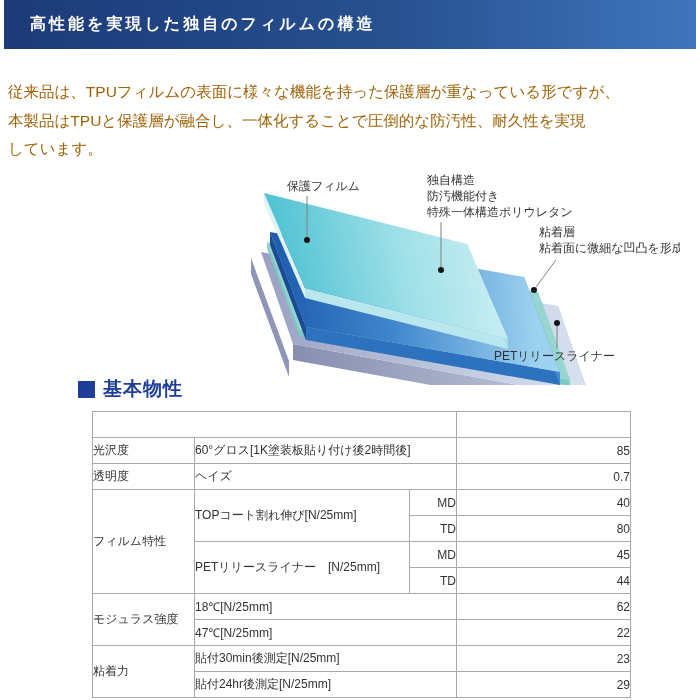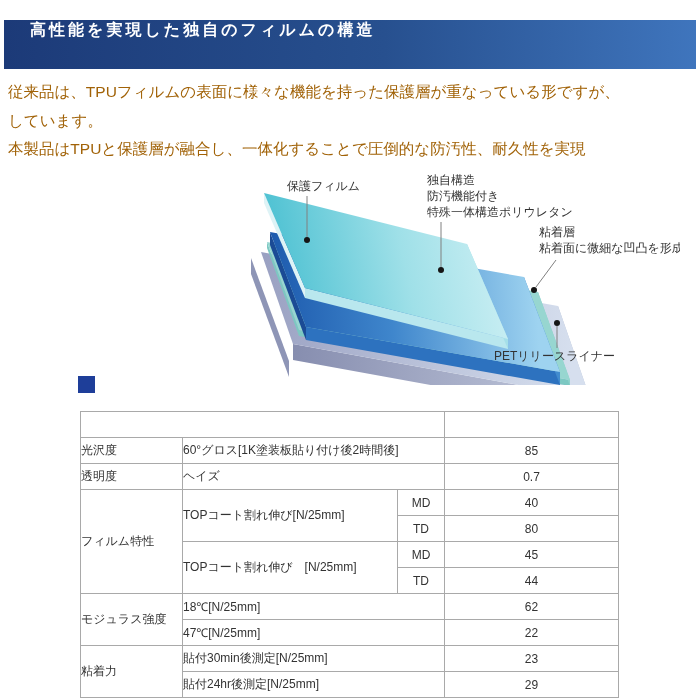--- a/index.html
+++ b/index.html
@@ -1,66 +1,66 @@
 <!DOCTYPE html>
 <html><head>
 <meta charset="utf-8">
 <style>
   html,body{margin:0;padding:0;background:#ffffff;}
   body{width:700px;height:700px;position:relative;overflow:hidden;
        font-family:"Liberation Sans",sans-serif;color:#1c1c1c;}
 
   
-  .title-bar{position:absolute;left:4px;top:20px;width:692px;height:49px;
+  .title-bar{position:absolute;left:4px;top:0;width:692px;height:49px;
     background:linear-gradient(to right,#1c3a78 0%,#27508f 55%,#3f75bd 100%);
-    display:flex;align-items:flex-start;}
+    display:flex;align-items:center;}
   .title-bar .ttl{color:#ffffff;font-family:"DejaVu Serif","Liberation Serif",serif;
     font-size:16px;font-weight:600;letter-spacing:3px;padding-left:26px;white-space:nowrap;}
 
   
   .intro{position:absolute;left:8px;top:78px;width:688px;
     font-size:15.5px;line-height:28.5px;color:#a16207;}
   .intro div{white-space:nowrap;}
 
   
   .diagram{position:absolute;left:175px;top:170px;width:505px;height:215px;}
   .diagram text{font-family:"Liberation Sans",sans-serif;font-size:12px;fill:#333333;}
 
   
   .section-head{position:absolute;left:78px;top:376px;display:flex;align-items:center;}
   .section-head .sq{width:17px;height:17px;background:#1e3e99;margin-right:8px;}
   .section-head .txt{font-size:19px;font-weight:bold;color:#1e3e99;letter-spacing:1px;}
 
   
-  table.spec{position:absolute;left:80px;top:411px;width:538px;
+  table.spec{position:absolute;left:92px;top:411px;width:538px;
     border-collapse:collapse;table-layout:fixed;font-size:12px;color:#333333;}
   table.spec td{border:1px solid #a9a9a9;height:25px;padding:0;background:#ffffff;
     vertical-align:middle;}
   td.cat{padding-left:9px;}
   td.test{padding-left:11px;}
-  td.dir,td.val{text-align:center;}
+  td.dir,td.val{text-align:right;}
   td.corner{background-image:linear-gradient(to bottom right,
       transparent calc(50% - 0.6px),#9a9a9a calc(50% - 0.6px),
       #9a9a9a calc(50% + 0.6px),transparent calc(50% + 0.6px));}
   td.prodhead{height:30px;text-align:center;color:#ffffff;font-weight:bold;
     font-size:12.5px;letter-spacing:.3px;
     background:linear-gradient(to right,#3e6db6 0%,#2b4f9b 55%,#15317e 100%);
     border-color:#8e9ab5;}
 </style>
 </head>
 <body>
 
 <div class="title-bar">
   <div class="ttl">高性能を実現した独自のフィルムの構造</div>
 </div>
 
 <div class="intro">
   <div>従来品は、TPUフィルムの表面に様々な機能を持った保護層が重なっている形ですが、</div>
+  <div>本製品はTPUと保護層が融合し、一体化することで圧倒的な防汚性、耐久性を実現</div>
   <div>しています。</div>
-  <div>本製品はTPUと保護層が融合し、一体化することで圧倒的な防汚性、耐久性を実現</div>
 </div>
 
 <svg class="diagram" viewBox="0 0 505 215" width="505" height="215">
   <defs>
     <linearGradient id="gCyan" gradientUnits="userSpaceOnUse" x1="89" y1="110" x2="340" y2="60">
       <stop offset="0" stop-color="#45bed0"></stop>
         <stop offset="0.55" stop-color="#9fe0e8"></stop>
       <stop offset="1" stop-color="#d2f1f5"></stop>
     </linearGradient>
     <linearGradient id="gBlue" gradientUnits="userSpaceOnUse" x1="95" y1="115" x2="360" y2="100">
@@ -129,20 +129,21 @@
 
   <g>
     <text x="319" y="190">PETリリースライナー</text>
     <line x1="382" y1="156" x2="382" y2="178" stroke="#808080" stroke-width="1"></line>
     <circle cx="382" cy="153" r="3" fill="#151515"></circle>
   </g>
 </svg>
 
 <div class="section-head">
   <span class="sq"></span>
+  <span class="txt">基本物性</span>
 </div>
 
 <table class="spec">
   <colgroup>
       <col style="width:102px">
       <col style="width:215px">
       <col style="width:47px">
       <col style="width:174px">
     </colgroup>
   <tbody>
@@ -164,21 +165,21 @@
     <td class="cat" rowspan="4">フィルム特性</td>
     <td class="test" rowspan="2">TOPコート割れ伸び[N/25mm]</td>
     <td class="dir">MD</td>
     <td class="val">40</td>
   </tr>
   <tr>
     <td class="dir">TD</td>
     <td class="val">80</td>
   </tr>
   <tr>
-    <td class="test" rowspan="2">TOPコート割れ伸び　[N/25mm]</td>
+    <td class="test" rowspan="2">PETリリースライナー　[N/25mm]</td>
     <td class="dir">MD</td>
     <td class="val">45</td>
   </tr>
   <tr>
     <td class="dir">TD</td>
     <td class="val">44</td>
   </tr>
   <tr>
     <td class="cat" rowspan="2">モジュラス強度</td>
     <td class="test" colspan="2">18℃[N/25mm]</td>

